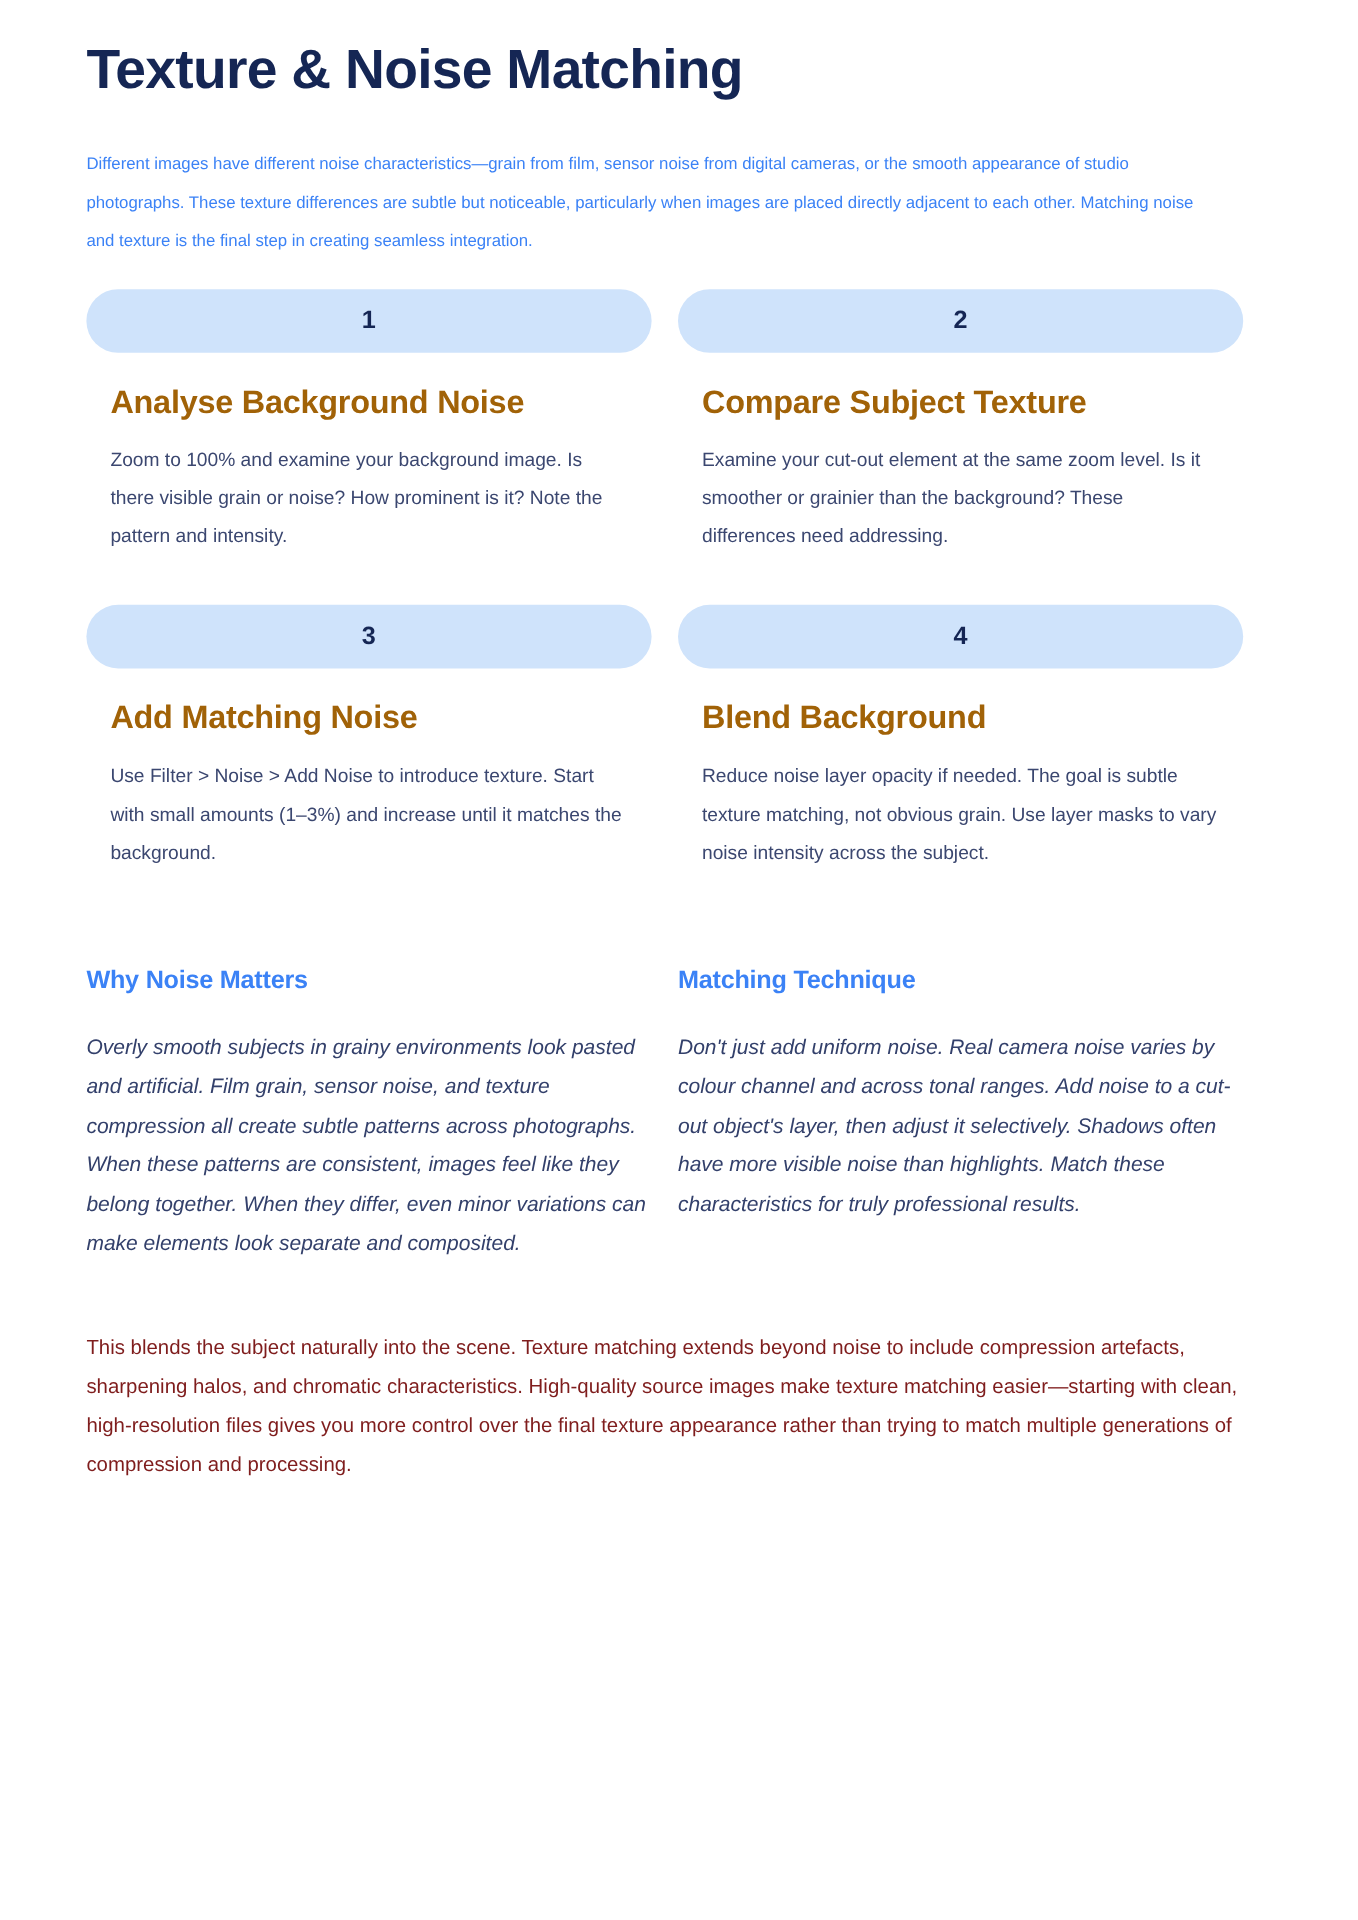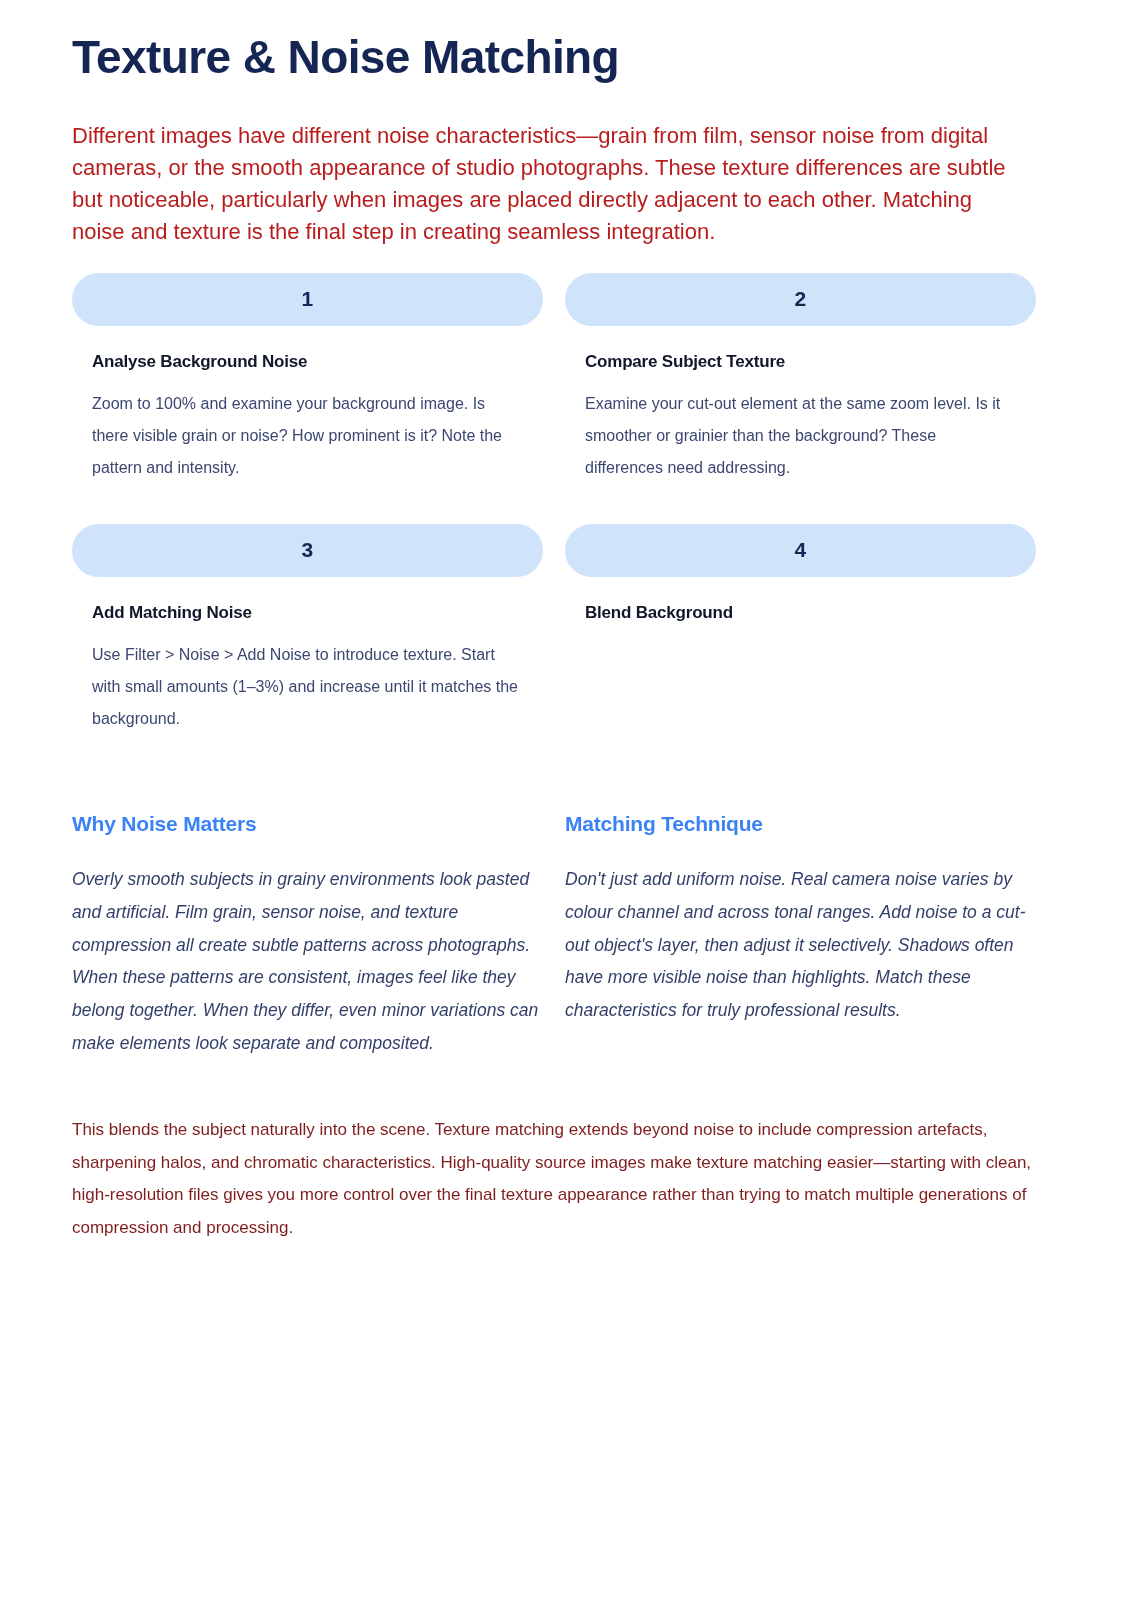--- a/index.html
+++ b/index.html
@@ -33,24 +33,24 @@
     line-height: 1.12;
     font-weight: 700;
     letter-spacing: -0.6px;
     color: #152654;
   }
 
   
   .intro {
     margin: 36px 0 0 0;
     width: 948px;
-    font-size: 22px;
+    font-size: 14px;
     line-height: 32px;
     font-weight: 400;
-    color: #b91c1c;
+    color: #3b82f6;
   }
 
   
   .steps {
     display: grid;
     grid-template-columns: 471px 471px;
     column-gap: 22px;
     row-gap: 0;
     margin-top: 25px;
   }
@@ -67,25 +67,25 @@
     font-size: 21px;
     font-weight: 700;
     color: #152654;
     letter-spacing: 0.2px;
   }
   .step-body {
     padding: 0 20px;
   }
   .step-title {
     margin: 25px 0 0 0;
-    font-size: 17px;
+    font-size: 27px;
     font-weight: 700;
     line-height: 1.25;
     letter-spacing: -0.2px;
-    color: #0f172a;
+    color: #a16207;
   }
   .step-text {
     margin: 16px 0 0 0;
     font-size: 16px;
     line-height: 32px;
     font-weight: 400;
     color: #3b4770;
   }
   .steps-row2 {
     margin-top: 40px;
@@ -161,20 +161,21 @@
       <div class="step-body">
         <h3 class="step-title">Add Matching Noise</h3>
         <p class="step-text">Use Filter &gt; Noise &gt; Add Noise to introduce texture. Start with small amounts (1–3%) and increase until it matches the background.</p>
       </div>
     </div>
 
     <div class="step">
       <div class="step-badge">4</div>
       <div class="step-body">
         <h3 class="step-title">Blend Background</h3>
+        <p class="step-text">Reduce noise layer opacity if needed. The goal is subtle texture matching, not obvious grain. Use layer masks to vary noise intensity across the subject.</p>
       </div>
     </div>
 
   </div>
 
   <div class="notes">
 
     <div>
       <h3 class="note-title">Why Noise Matters</h3>
       <p class="note-text">Overly smooth subjects in grainy environments look pasted and artificial. Film grain, sensor noise, and texture compression all create subtle patterns across photographs. When these patterns are consistent, images feel like they belong together. When they differ, even minor variations can make elements look separate and composited.</p>

